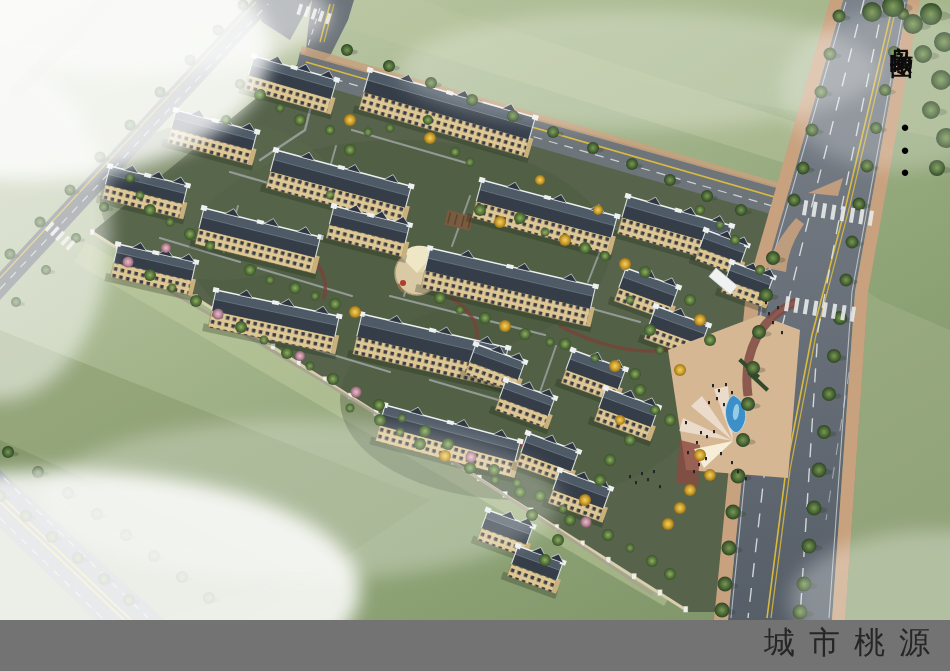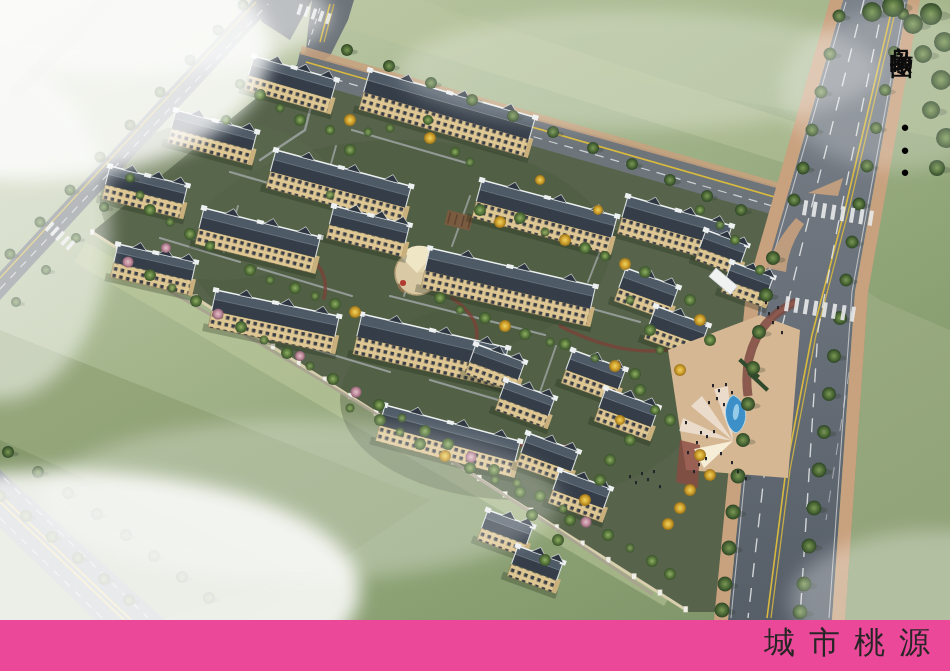--- a/index.html
+++ b/index.html
@@ -6,21 +6,21 @@
   body{width:950px;height:671px;position:relative;overflow:hidden;
        font-family:"Liberation Sans","DejaVu Sans",sans-serif;}
   .stage{position:absolute;left:0;top:0;width:950px;height:620px;overflow:hidden;}
   .stage svg{display:block;}
   .view-label{position:absolute;left:889px;top:30px;width:26px;
       writing-mode:vertical-rl;text-orientation:upright;
       font-size:23px;letter-spacing:4px;color:#0d0d0d;font-weight:600;line-height:26px;}
   .dots{position:absolute;left:897px;top:116px;width:16px;display:flex;
       flex-direction:column;align-items:center;}
   .dots span{font-size:15px;line-height:22.5px;color:#000;}
-  .footer-strip{position:absolute;left:0;top:620px;width:950px;height:51px;background:#ec4899;}
+  .footer-strip{position:absolute;left:0;top:620px;width:950px;height:51px;background:#737373;}
   .project-name{position:absolute;right:6px;bottom:7px;font-size:31px;letter-spacing:14px;
       color:#262626;font-weight:500;white-space:nowrap;}
 </style>
 </head>
 <body>
 
 <div class="stage">
 <svg width="950" height="620" viewBox="0 0 950 620" xmlns="http://www.w3.org/2000/svg">
 <defs>
   <linearGradient id="bgGrad" x1="0" y1="0" x2="0.85" y2="1">

